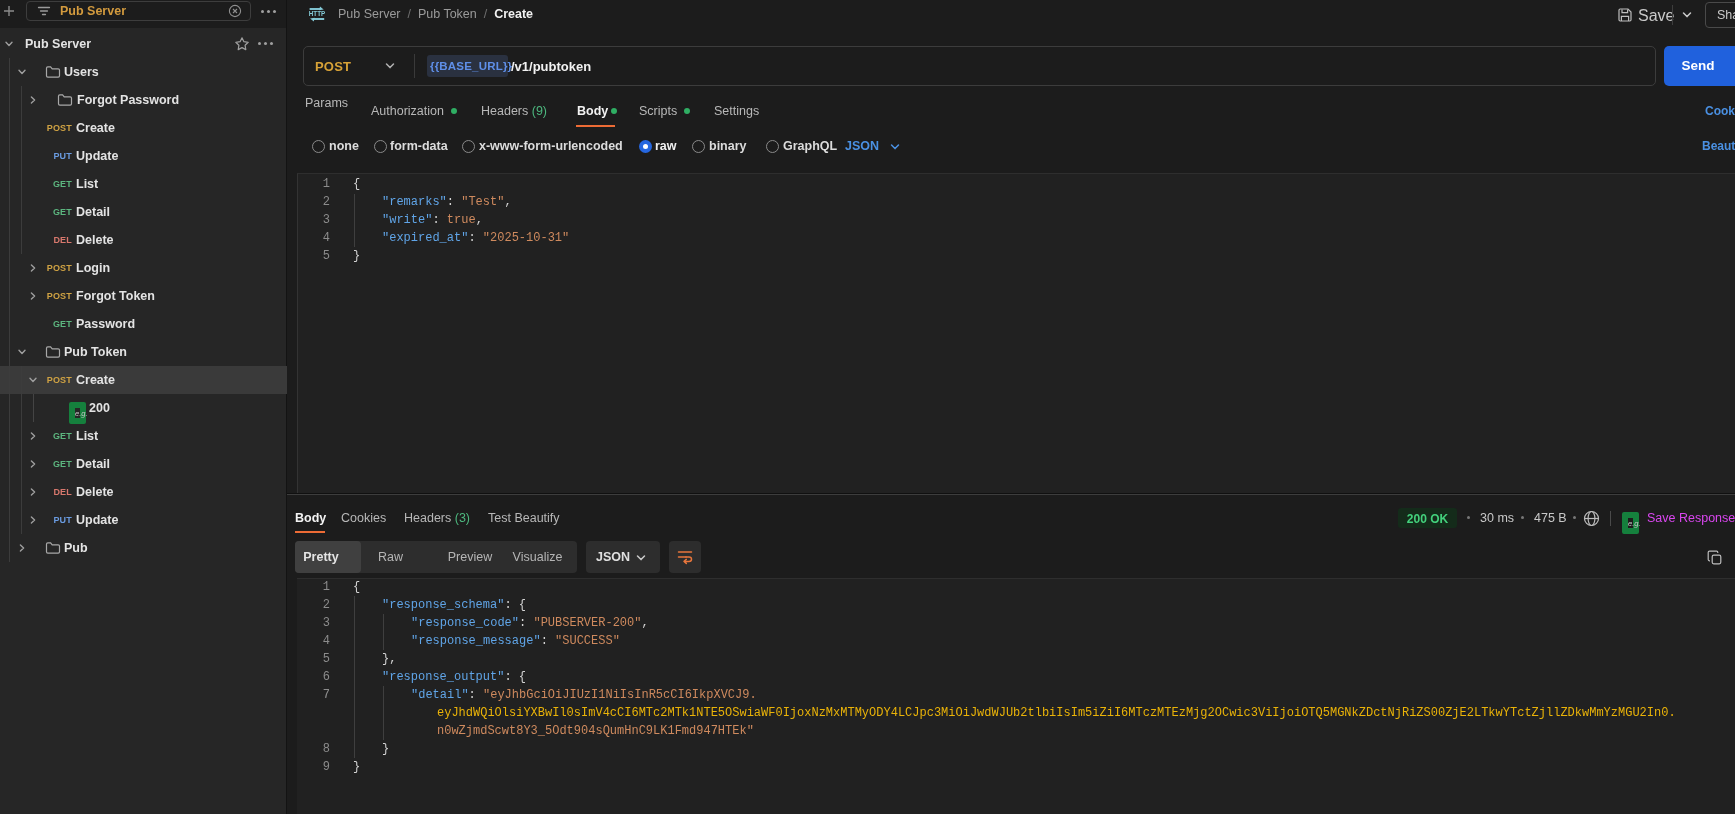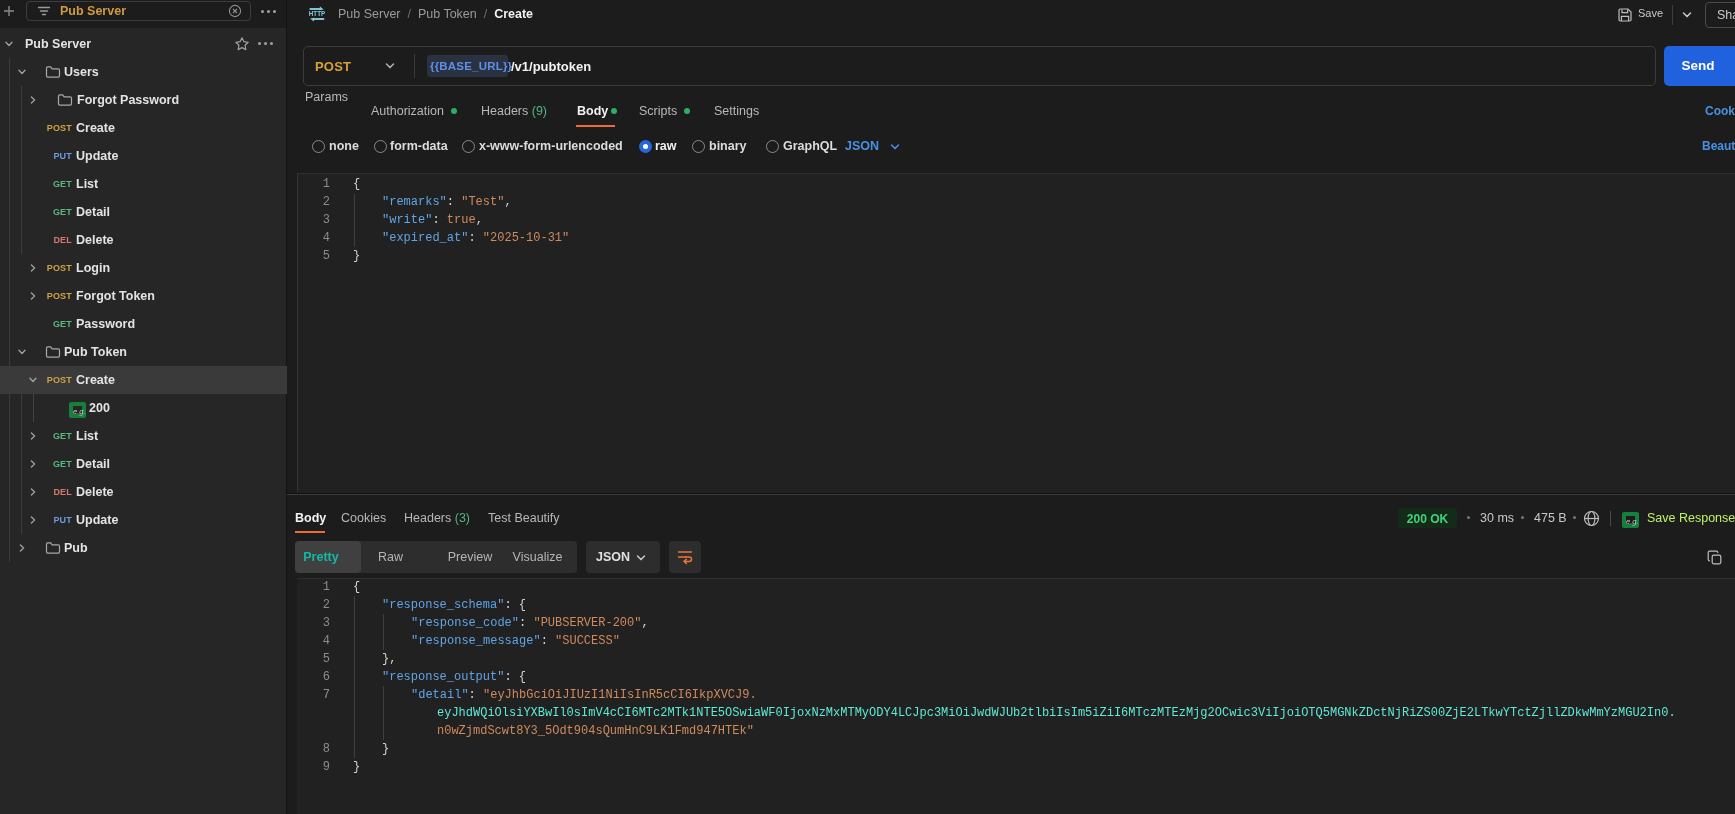--- a/index.html
+++ b/index.html
@@ -2,60 +2,60 @@
 <html><head><meta charset="utf-8">
 <style>
 *{margin:0;padding:0;box-sizing:border-box}
 html,body{width:1735px;height:814px;background:#1c1c1c;font-family:"Liberation Sans",sans-serif;overflow:hidden}
 body{position:relative}
 .abs{position:absolute}
 .rowtxt{font-size:12.5px;font-weight:600;color:#e3e3e3;line-height:28px}
 .mth{font-size:9px;font-weight:700;line-height:28px;width:34px;text-align:right;letter-spacing:.2px}
 .dots{width:16px;height:4px}
 .dots::before{content:"";position:absolute;left:0;top:0;width:3px;height:3px;border-radius:50%;background:#9f9f9f;box-shadow:6px 0 0 #9f9f9f,12px 0 0 #9f9f9f}
-.egbox{width:17px;height:16px;border:4px solid #15803d;border-radius:2px;font-size:7.5px;color:#c9c9c9;text-align:left;line-height:11px;font-style:italic}
+.egbox{width:17px;height:22px;border:6px solid #15803d;border-radius:2px;font-size:7.5px;color:#c9c9c9;text-align:left;line-height:11px;font-style:italic}
 .tab{font-size:12.5px;color:#b8b8b8;font-weight:500}
 .rad{font-size:12.5px;color:#dcdcdc;font-weight:600}
 .seg{font-size:12.5px;color:#b5b5b5;text-align:center}
 .lnum{width:36px;text-align:right;font-family:"Liberation Mono",monospace;font-size:12px;line-height:18px;color:#8c8c8c}
 .code{font-family:"Liberation Mono",monospace;font-size:12px;line-height:18px;white-space:pre}
 </style></head>
 <body>
 <svg class="abs" style="left:307px;top:4px" width="20" height="20" viewBox="0 0 20 20">
 <path d="M2.6 5.0 H13.6" stroke="#85cbd8" stroke-width="1.9"></path>
 <path d="M13.0 2.4 L16.7 5.6 L12.2 6.3 Z" fill="#85cbd8"></path>
 <path d="M6.2 15.0 H17.2" stroke="#85cbd8" stroke-width="1.9"></path>
 <path d="M6.8 17.6 L3.1 14.4 L7.6 13.7 Z" fill="#85cbd8"></path>
 <text x="1.8" y="12.4" font-family="Liberation Sans,sans-serif" font-size="7.6" font-weight="700" fill="#85cbd8" textLength="16.4" lengthAdjust="spacingAndGlyphs">HTTP</text>
 </svg>
 <div class="abs" style="left:338px;top:7px;font-size:12.5px;color:#9a9a9a">Pub Server&nbsp; <span style="color:#6f6f6f">/</span> &nbsp;Pub Token&nbsp; <span style="color:#6f6f6f">/</span> &nbsp;<span style="color:#f1f1f1;font-weight:700">Create</span></div>
 <svg class="abs" style="left:1617px;top:7px" width="16" height="16" viewBox="0 0 16 16">
 <path d="M2 3.2 Q2 2 3.2 2 L11 2 L14 5 L14 12.8 Q14 14 12.8 14 L3.2 14 Q2 14 2 12.8 Z" fill="none" stroke="#bdbdbd" stroke-width="1.2"></path>
 <path d="M5 2.4 L5 5.6 L10.6 5.6 L10.6 2.4" fill="none" stroke="#bdbdbd" stroke-width="1.2"></path>
 <path d="M4.4 14 L4.4 9.4 L11.6 9.4 L11.6 14" fill="none" stroke="#bdbdbd" stroke-width="1.2"></path>
 </svg>
-<div class="abs" style="left:1638px;top:7px;font-size:11px;color:#c9c9c9">Save</div>
+<div class="abs" style="left:1638px;top:7px;font-size:16px;color:#c9c9c9">Save</div>
 <div class="abs" style="left:1672px;top:5px;width:1px;height:20px;background:#3d3d3d"></div>
 <svg class="abs" style="left:1681px;top:9px" width="12" height="12" viewBox="0 0 12 12">
     <path d="M2.5 4 L6 7.6 L9.5 4" fill="none" stroke="#c9c9c9" stroke-width="1.5" stroke-linecap="round" stroke-linejoin="round"></path>
   </svg>
 <div class="abs" style="left:1705px;top:2px;width:55px;height:26px;border:1px solid #4a4a4a;border-radius:4px"></div>
 <div class="abs" style="left:1717px;top:8px;font-size:12.5px;color:#c9c9c9">Share</div>
 <div class="abs" style="left:303px;top:46px;width:1353px;height:40px;border:1px solid #3c3c3c;border-radius:5px"></div>
 <div class="abs" style="left:315px;top:59px;font-size:13px;font-weight:700;color:#d7a237;letter-spacing:.2px">POST</div>
 <svg class="abs" style="left:384px;top:60px" width="12" height="12" viewBox="0 0 12 12">
     <path d="M2.5 4 L6 7.6 L9.5 4" fill="none" stroke="#b0b0b0" stroke-width="1.5" stroke-linecap="round" stroke-linejoin="round"></path>
   </svg>
 <div class="abs" style="left:414px;top:54px;width:1px;height:24px;background:#3a3a3a"></div>
 <div class="abs" style="left:427px;top:55px;width:81px;height:22px;background:#2a3140;border-radius:3px"></div>
 <div class="abs" style="left:430px;top:60px;font-size:11.5px;font-weight:600;color:#5f8fe8;letter-spacing:.2px">{{BASE_URL}}</div>
 <div class="abs" style="left:511px;top:59px;font-size:13px;font-weight:600;color:#f2f2f2">/v1/pubtoken</div>
 <div class="abs" style="left:1664px;top:46px;width:80px;height:40px;background:#2061dd;border-radius:5px"></div>
 <div class="abs" style="left:1664px;top:58px;width:68px;text-align:center;font-size:13.5px;font-weight:700;color:#fff">Send</div>
-<div class="abs tab" style="left:305px;top:90px">Params</div>
+<div class="abs tab" style="left:305px;top:96px">Params</div>
 <div class="abs tab" style="left:371px;top:104px">Authorization</div>
 <div class="abs" style="left:451px;top:108px;width:6px;height:6px;border-radius:50%;background:#2fae63"></div>
 <div class="abs tab" style="left:481px;top:104px">Headers <span style="color:#4db87f">(9)</span></div>
 <div class="abs tab" style="left:577px;top:104px;color:#f2f2f2;font-weight:700">Body</div>
 <div class="abs" style="left:611px;top:108px;width:6px;height:6px;border-radius:50%;background:#2fae63"></div>
 <div class="abs tab" style="left:639px;top:104px">Scripts</div>
 <div class="abs" style="left:684px;top:108px;width:6px;height:6px;border-radius:50%;background:#2fae63"></div>
 <div class="abs tab" style="left:714px;top:104px">Settings</div>
 <div class="abs" style="left:576px;top:125px;width:39px;height:2px;background:#ed6b35"></div>
 <div class="abs" style="left:1705px;top:104px;font-size:12px;font-weight:600;color:#4a90e2">Cookies</div>
@@ -103,24 +103,24 @@
 <div class="abs" style="left:1573px;top:516px;width:3px;height:3px;border-radius:50%;background:#777"></div>
 <div class="abs" style="left:1480px;top:511px;font-size:12.5px;color:#c8c8c8">30 ms</div>
 <div class="abs" style="left:1534px;top:511px;font-size:12.5px;color:#c8c8c8">475 B</div>
 <svg class="abs" style="left:1583px;top:510px" width="17" height="17" viewBox="0 0 17 17">
 <circle cx="8.5" cy="8.5" r="7" fill="none" stroke="#bdbdbd" stroke-width="1.2"></circle>
 <ellipse cx="8.5" cy="8.5" rx="3.4" ry="7" fill="none" stroke="#bdbdbd" stroke-width="1.2"></ellipse>
 <path d="M1.5 8.5 H15.5" stroke="#bdbdbd" stroke-width="1.2"></path>
 </svg>
 <div class="abs" style="left:1610px;top:511px;width:1px;height:15px;background:#4a4a4a"></div>
 <div class="abs egbox" style="left:1622px;top:512px">e.g.</div>
-<div class="abs" style="left:1647px;top:511px;font-size:12.5px;color:#bef264;white-space:nowrap">Save Response</div>
+<div class="abs" style="left:1647px;top:511px;font-size:12.5px;color:#d946ef;white-space:nowrap">Save Response</div>
 <div class="abs" style="left:295px;top:541px;width:282px;height:32px;background:#2d2d2d;border-radius:4px"></div>
 <div class="abs" style="left:295px;top:541px;width:66px;height:32px;background:#404040;border-radius:4px"></div>
-<div class="abs seg" style="left:295px;top:550px;width:52px;color:#14b8a6;font-weight:600">Pretty</div>
+<div class="abs seg" style="left:295px;top:550px;width:52px;color:#e5e5e5;font-weight:600">Pretty</div>
 <div class="abs seg" style="left:361px;top:550px;width:59px">Raw</div>
 <div class="abs seg" style="left:432px;top:550px;width:76px">Preview</div>
 <div class="abs seg" style="left:496px;top:550px;width:83px">Visualize</div>
 <div class="abs" style="left:586px;top:541px;width:74px;height:32px;background:#2d2d2d;border-radius:4px"></div>
 <div class="abs" style="left:596px;top:550px;font-size:12.5px;font-weight:600;color:#e0e0e0">JSON</div>
 <svg class="abs" style="left:635px;top:552px" width="12" height="12" viewBox="0 0 12 12">
     <path d="M2.5 4 L6 7.6 L9.5 4" fill="none" stroke="#c9c9c9" stroke-width="1.5" stroke-linecap="round" stroke-linejoin="round"></path>
   </svg>
 <div class="abs" style="left:669px;top:541px;width:32px;height:32px;background:#2d2d2d;border-radius:4px"></div>
 <svg class="abs" style="left:677px;top:549px" width="16" height="16" viewBox="0 0 16 16">
@@ -140,21 +140,21 @@
 <div class="abs lnum" style="left:294px;top:614px">3</div>
 <div class="abs code" style="left:411px;top:614px"><span style="color:#60a5e8">"response_code"</span><span style="color:#d4d4d4">: </span><span style="color:#cf8a5e">"PUBSERVER-200"</span><span style="color:#d4d4d4">,</span></div>
 <div class="abs lnum" style="left:294px;top:632px">4</div>
 <div class="abs code" style="left:411px;top:632px"><span style="color:#60a5e8">"response_message"</span><span style="color:#d4d4d4">: </span><span style="color:#cf8a5e">"SUCCESS"</span></div>
 <div class="abs lnum" style="left:294px;top:650px">5</div>
 <div class="abs code" style="left:382px;top:650px"><span style="color:#d4d4d4">},</span></div>
 <div class="abs lnum" style="left:294px;top:668px">6</div>
 <div class="abs code" style="left:382px;top:668px"><span style="color:#60a5e8">"response_output"</span><span style="color:#d4d4d4">: {</span></div>
 <div class="abs lnum" style="left:294px;top:686px">7</div>
 <div class="abs code" style="left:411px;top:686px"><span style="color:#60a5e8">"detail"</span><span style="color:#d4d4d4">: </span><span style="color:#cf8a5e">"eyJhbGciOiJIUzI1NiIsInR5cCI6IkpXVCJ9.</span></div>
-<div class="abs code" style="left:437px;top:704px"><span style="color:#5eead4">eyJhdWQiOlsiYXBwIl0sImV4cCI6MTc2MTk1NTE5OSwiaWF0IjoxNzMxMTMyODY4LCJpc3MiOiJwdWJUb2tlbiIsIm5iZiI6MTczMTEzMjg2OCwic3ViIjoiOTQ5MGNkZDctNjRiZS00ZjE2LTkwYTctZjllZDkwMmYzMGU2In0.</span></div>
+<div class="abs code" style="left:437px;top:704px"><span style="color:#eab308">eyJhdWQiOlsiYXBwIl0sImV4cCI6MTc2MTk1NTE5OSwiaWF0IjoxNzMxMTMyODY4LCJpc3MiOiJwdWJUb2tlbiIsIm5iZiI6MTczMTEzMjg2OCwic3ViIjoiOTQ5MGNkZDctNjRiZS00ZjE2LTkwYTctZjllZDkwMmYzMGU2In0.</span></div>
 <div class="abs code" style="left:437px;top:722px"><span style="color:#cf8a5e">n0wZjmdScwt8Y3_5Odt904sQumHnC9LK1Fmd947HTEk"</span></div>
 <div class="abs lnum" style="left:294px;top:740px">8</div>
 <div class="abs code" style="left:382px;top:740px"><span style="color:#d4d4d4">}</span></div>
 <div class="abs lnum" style="left:294px;top:758px">9</div>
 <div class="abs code" style="left:353px;top:758px"><span style="color:#d4d4d4">}</span></div>
 <div class="abs" style="left:354px;top:596px;width:1px;height:162px;background:#3f3f3f"></div>
 <div class="abs" style="left:383px;top:614px;width:1px;height:36px;background:#3f3f3f"></div>
 <div class="abs" style="left:383px;top:686px;width:1px;height:54px;background:#3f3f3f"></div>
 
 <div class="abs" style="left:0;top:0;width:287px;height:814px;background:#262626;border-right:1px solid #131313">

